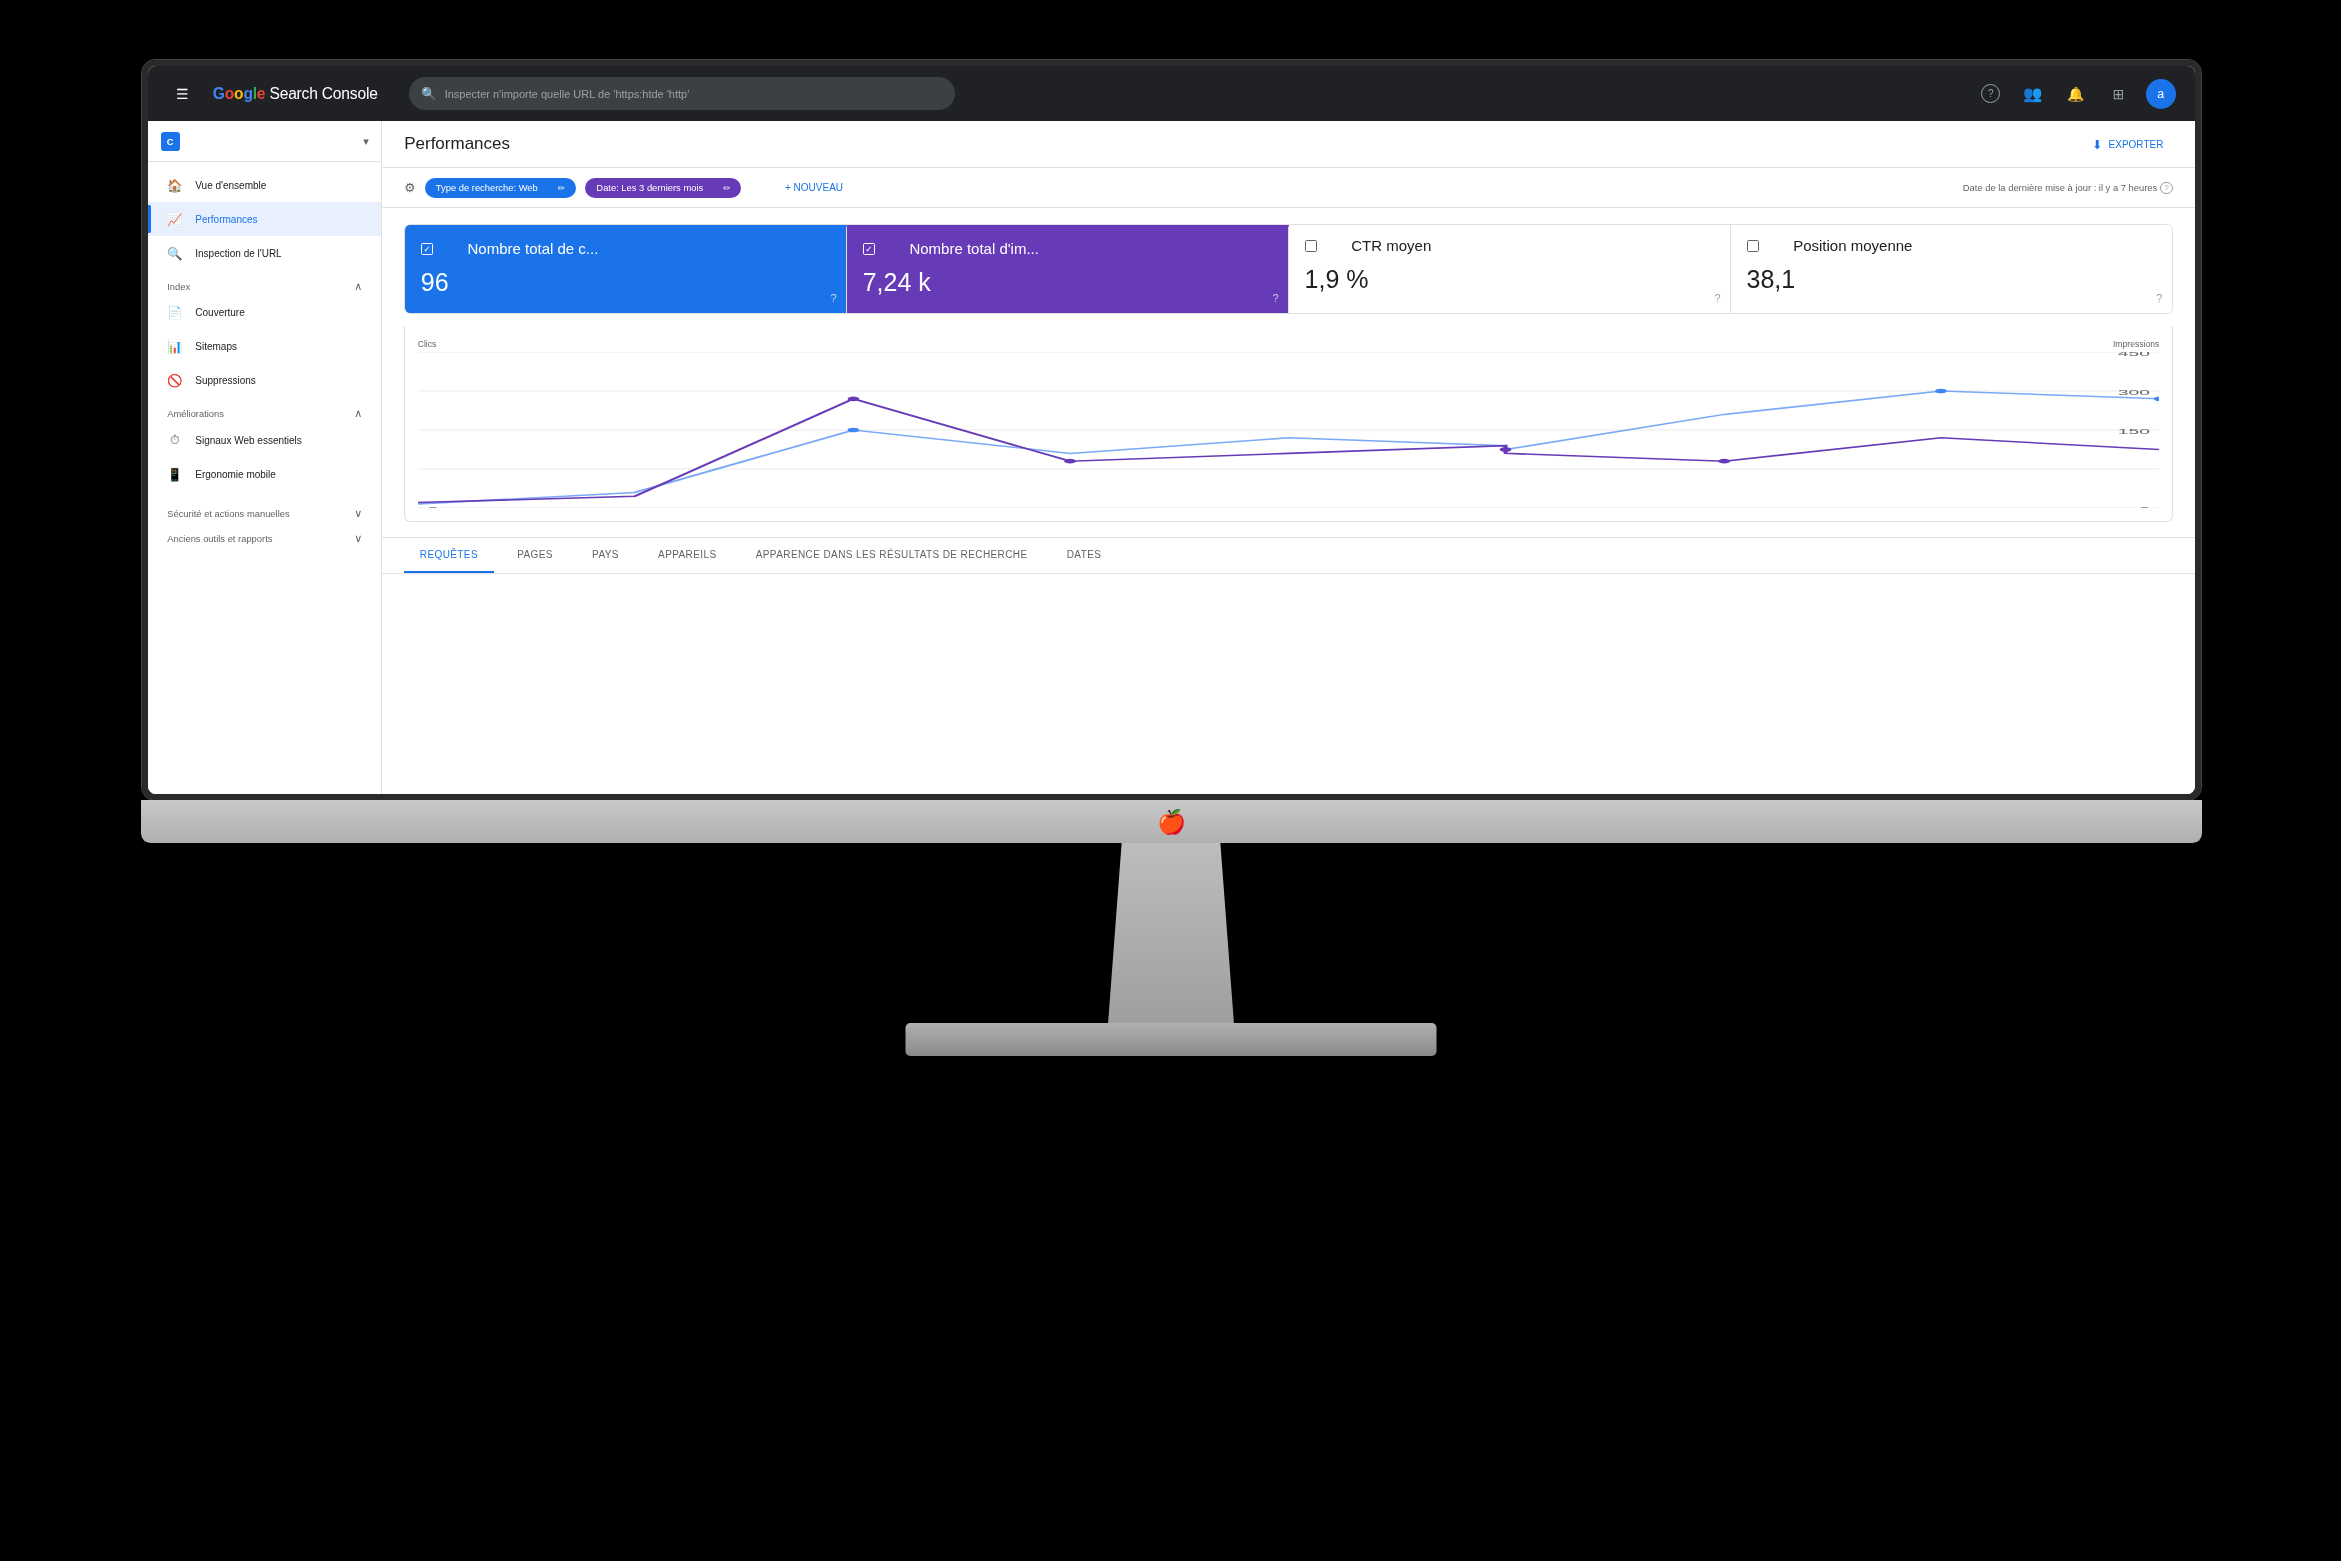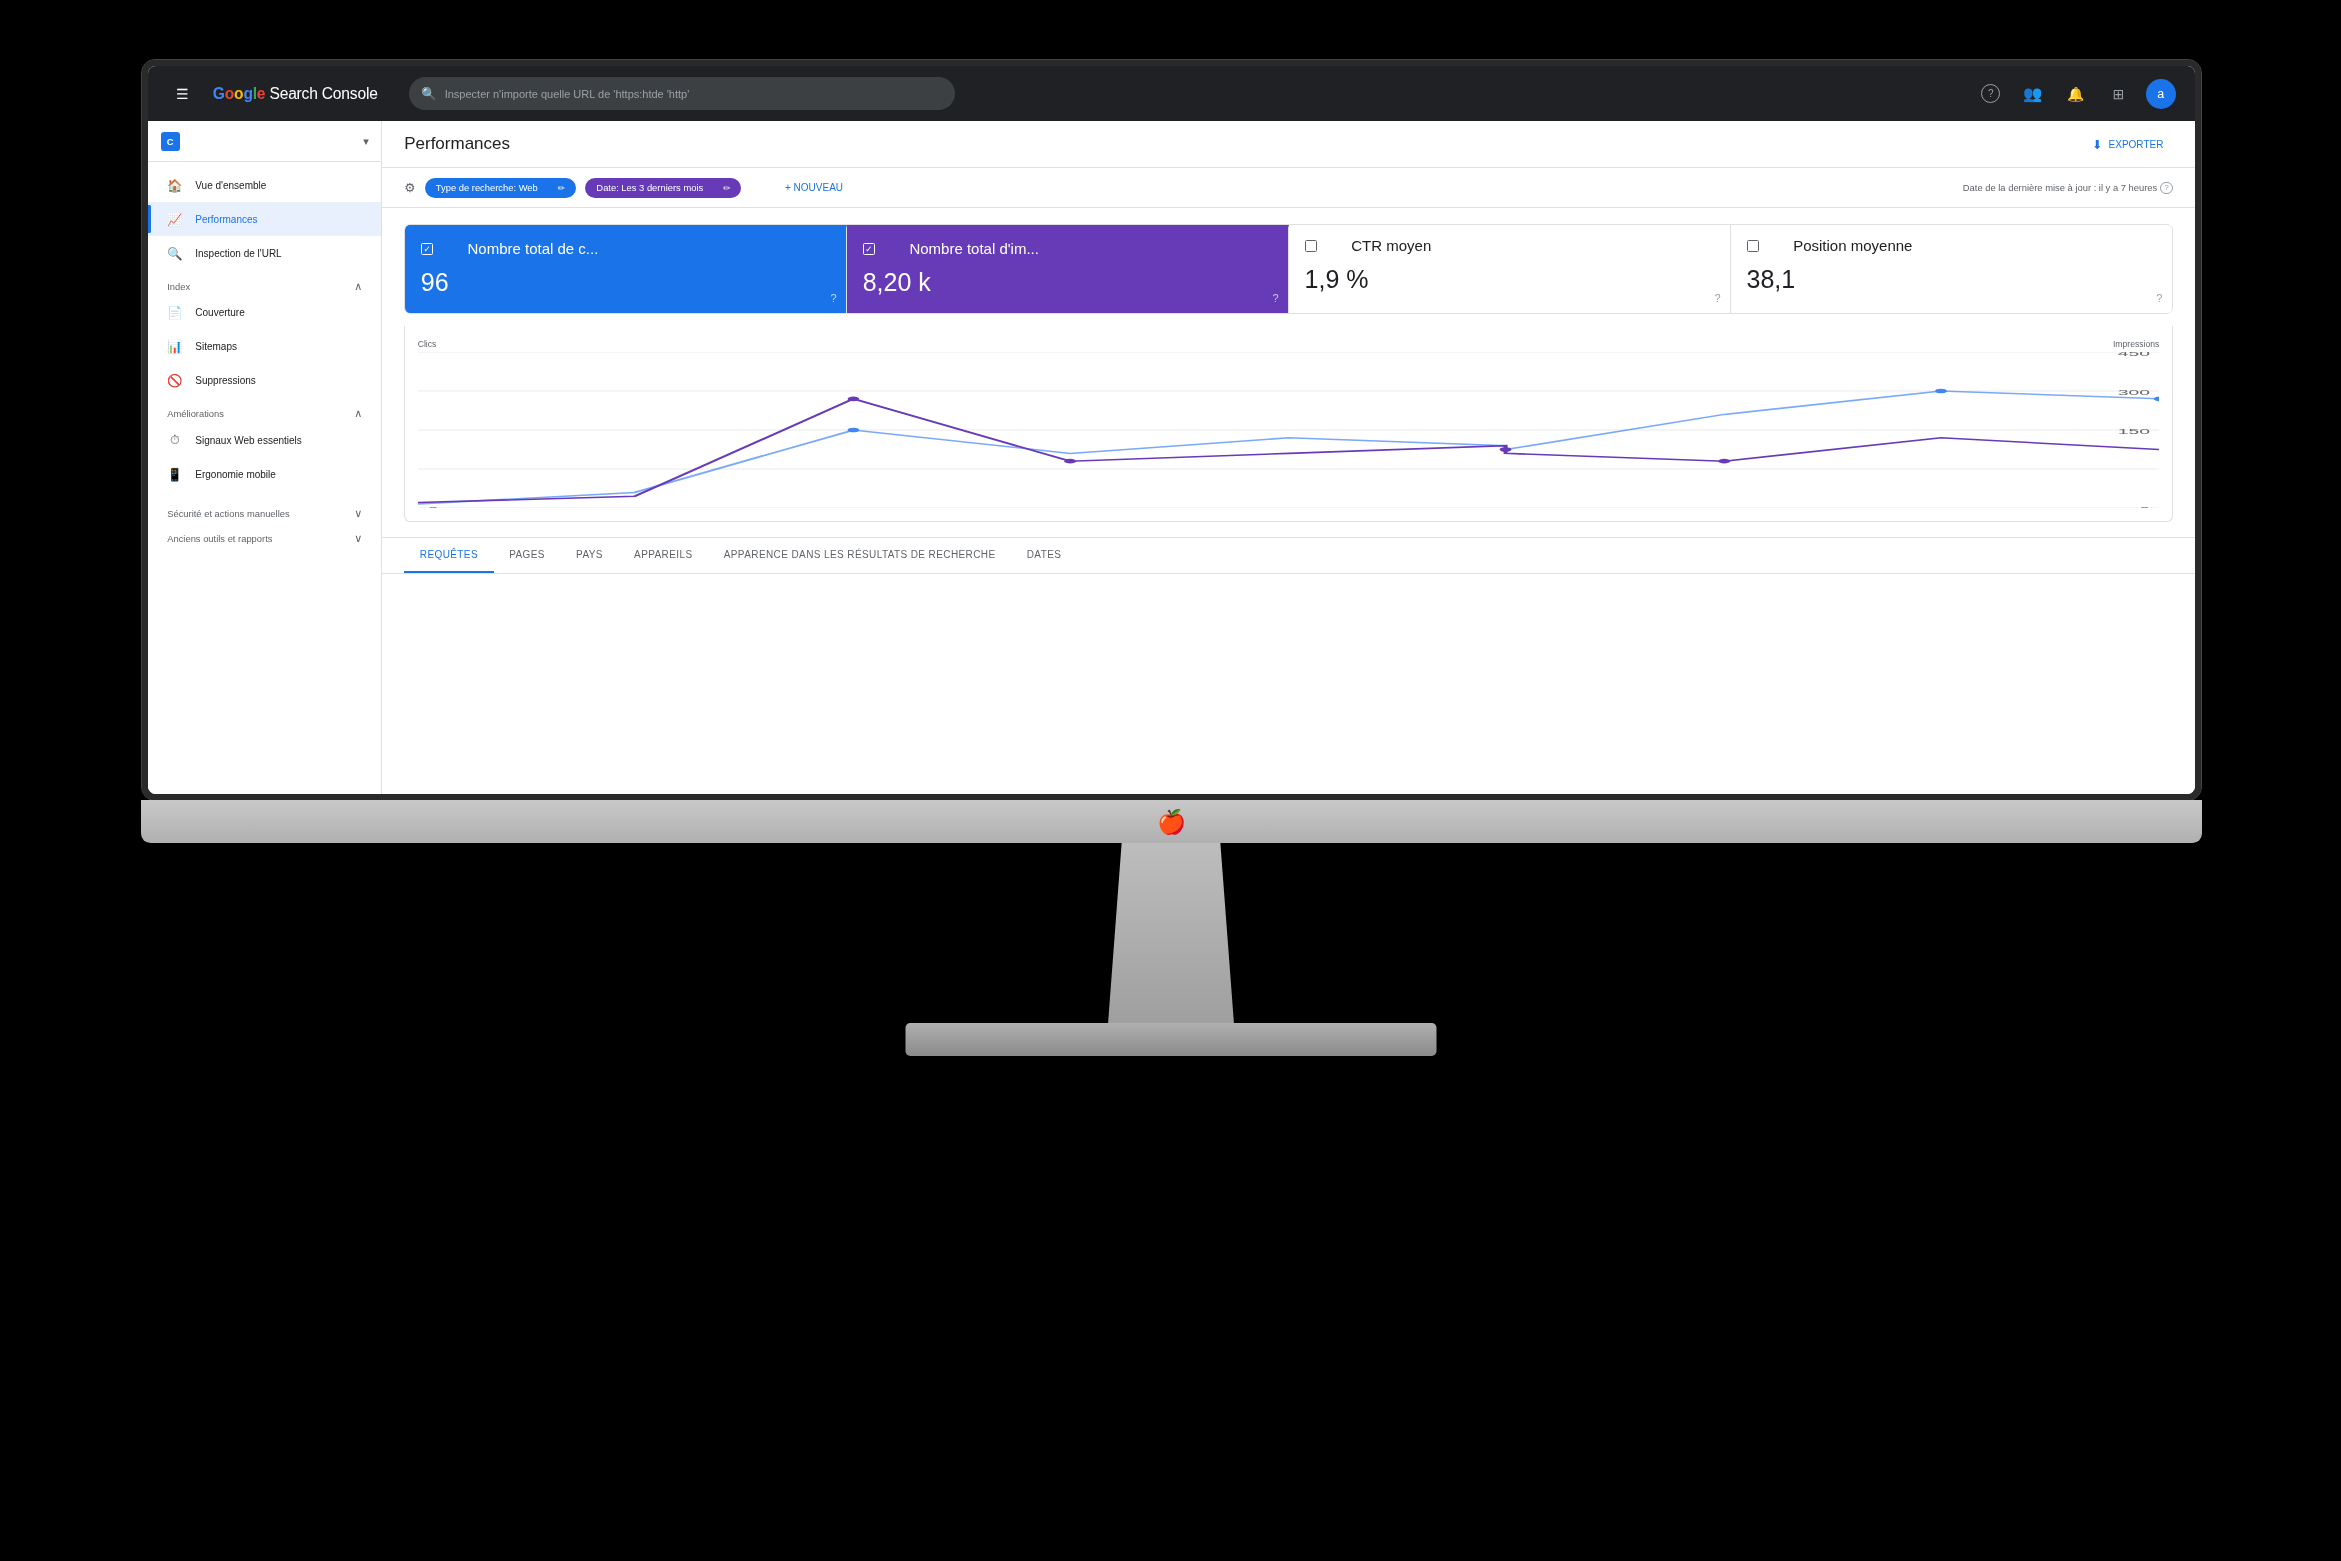--- a/index.html
+++ b/index.html
@@ -464,21 +464,21 @@
 
     
     .tabs-section {
       border-top: 0.8px solid #e0e0e0;
     }
 
     .tabs-row {
       display: flex;
       padding: 0 22px;
       border-bottom: 0.8px solid #e0e0e0;
-      gap: 0;
+      gap: 8px;
     }
 
     .tab-item {
       padding: 11px 15.6px;
       font-size: 10px;
       color: #5f6368;
       cursor: pointer;
       border-bottom: 2.3px solid transparent;
       font-weight: 500;
       text-transform: uppercase;
@@ -647,21 +647,21 @@
                 </div>
                 <div class="metric-value">96</div>
                 <span class="metric-info">?</span>
               </div>
 
               <div class="metric-card purple">
                 <div class="metric-header">
                   <div class="metric-checkbox" style="color:#fff;border-color:#fff;">✓</div>
                   <span class="metric-label">Nombre total d'im...</span>
                 </div>
-                <div class="metric-value">8,20 k</div>
+                <div class="metric-value">7,24 k</div>
                 <span class="metric-info">?</span>
               </div>
 
               <div class="metric-card white">
                 <div class="metric-header">
                   <div class="metric-checkbox" style="color:#5f6368;border-color:#5f6368;"></div>
                   <span class="metric-label dark">CTR moyen</span>
                 </div>
                 <div class="metric-value dark">1,9 %</div>
                 <span class="metric-info dark">?</span>

